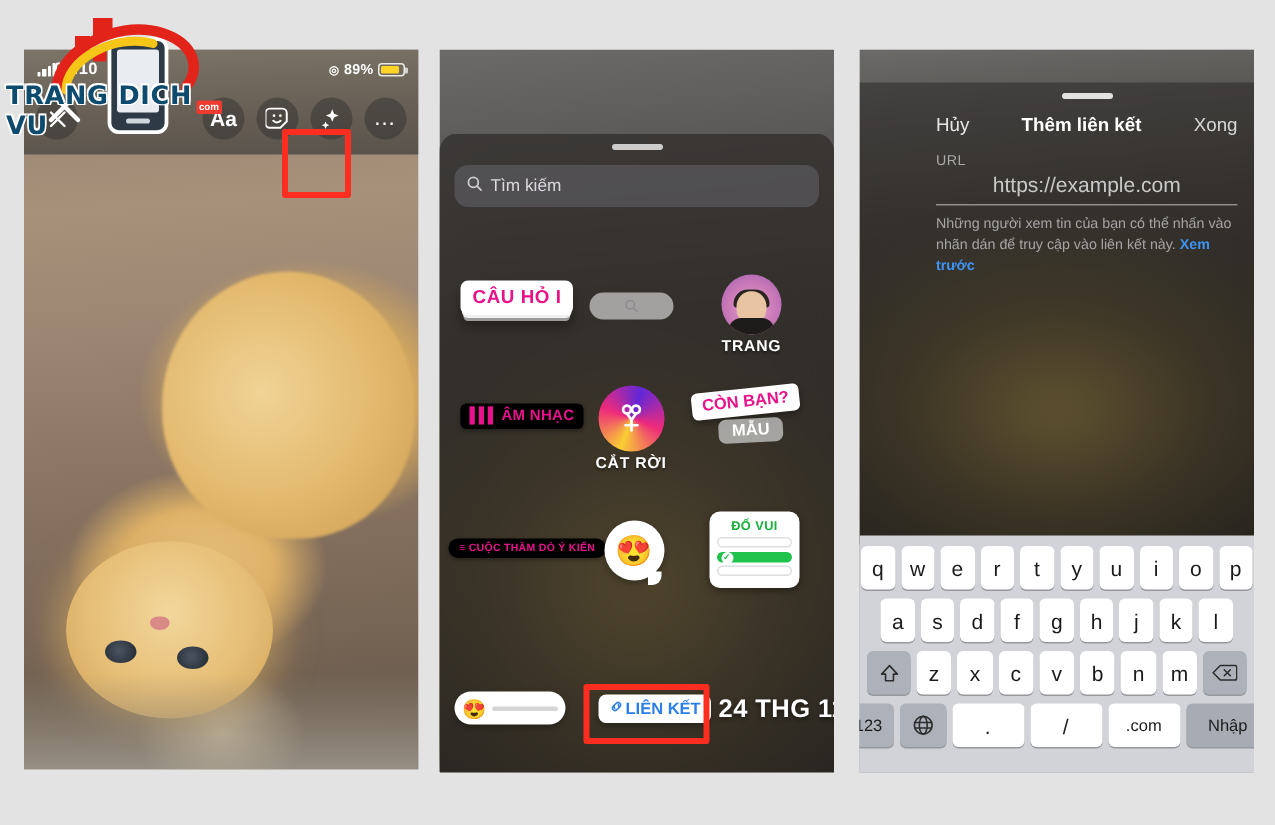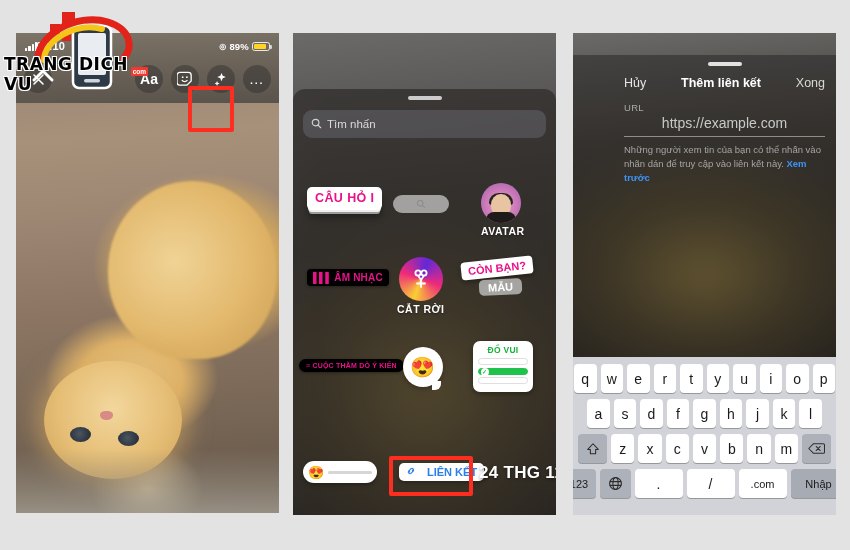--- a/index.html
+++ b/index.html
@@ -181,21 +181,21 @@
                       width: 9px; height: 9px; background: #fff; border-radius: 0 0 6px 0; }
 
   .sk-slider { width: 74px; height: 22px; border-radius: 11px; background: #fff;
                display: flex; align-items: center; padding: 0 5px; gap: 4px;
                box-shadow: 0 2px 4px rgba(0,0,0,.3); }
   .sk-slider .track { flex: 1; height: 3px; border-radius: 2px; background: #d6d6d6; }
   .sk-slider .emo { font-size: 13px; }
 
   .sk-link { background: #fff; border-radius: 5px; padding: 3px 7px;
              color: #2a7fe8; font-weight: 800; font-size: 11px; white-space: nowrap;
-             display: flex; align-items: center; gap: 11px; box-shadow: 0 2px 4px rgba(0,0,0,.3); }
+             display: flex; align-items: center; gap: 1px; box-shadow: 0 2px 4px rgba(0,0,0,.3); }
   #redbox2 { left: 96px; top: 275px; width: 84px; height: 40px; }
 
   .sk-date { color: #fff; font-weight: 800; font-size: 17px; letter-spacing: .3px;
              text-shadow: 0 1px 3px rgba(0,0,0,.5); white-space: nowrap; }
 
   
   #panel3 { left: 573px; top: 33px; width: 263px; height: 482px; background: #d0d2d5; }
   .p3-photo { position: absolute; left: 0; top: 0; right: 0; height: 330px;
     background: linear-gradient(175deg, #6b6a68 0%, #595754 14%, #47433c 32%, #3c382f 54%, #332f28 76%, #2a2720 100%); }
   .p3-photo .blur-warm {
@@ -238,21 +238,21 @@
   .key.globe { flex: 0 0 31px; background: #adb1ba; font-size: 14px; }
   .key.dot { flex: 0 0 48px; }
   .key.slash { flex: 0 0 48px; }
   .key.com { flex: 0 0 48px; font-size: 11px; }
   .key.enter { flex: 0 0 56px; background: #a7abb4; font-size: 11px; }
 
   
   #watermark { position: absolute; left: 4px; top: 2px; width: 150px; height: 96px; z-index: 40; }
   .wm-text { position: absolute; left: 0; bottom: 4px; width: 150px;
              font-family: "DejaVu Sans", sans-serif; font-weight: 800; font-size: 17px;
-             color: #000000; letter-spacing: .5px;
+             color: #0c4a6e; letter-spacing: .5px;
              text-shadow: -1px -1px 0 #fff, 1px -1px 0 #fff, -1px 1px 0 #fff, 1px 1px 0 #fff; }
   .wm-com { position: absolute; right: 6px; bottom: 22px; background: #ef3b2f; color: #fff;
             font-size: 6.5px; font-weight: 700; padding: 1px 2px; border-radius: 1px; }
 </style>
 </head>
 <body>
 
 <div id="root">
 
   <div class="panel" id="panel1">
@@ -328,21 +328,21 @@
     <div class="tray">
       <div class="grabber"></div>
 
       <div class="searchbar">
         <span>
           <svg width="11" height="11" viewBox="0 0 12 12">
               <circle cx="5" cy="5" r="3.6" stroke="#cfcfd4" stroke-width="1.3" fill="none"></circle>
               <path d="M7.7 7.7 L10.6 10.6" stroke="#cfcfd4" stroke-width="1.3" stroke-linecap="round"></path>
             </svg>
         </span>
-        <span>Tìm nhấn</span>
+        <span>Tìm kiếm</span>
       </div>
 
       <div class="sticker-grid">
 
         <div class="sticker" style="left:14px; top:6px;">
           <div class="sk-cauhoi">CÂU HỎ I</div>
         </div>
 
         <div class="sticker" style="left:100px; top:14px;">
           <div class="sk-searchpill">
@@ -352,21 +352,21 @@
               </svg>
           </div>
         </div>
 
         <div class="sticker" style="left:188px; top:2px;">
           <div class="sk-avatar">
             <span class="hair"></span>
               <span class="face"></span>
               <span class="body"></span>
           </div>
-          <div class="cap">AVATAR</div>
+          <div class="cap">TRANG</div>
         </div>
 
         <div class="sticker" style="left:14px; top:88px;">
           <div class="sk-white">
             <span class="sk-pink" style="letter-spacing:-1px;">▌▌▌</span>
             <span class="sk-pink">ÂM NHẠC</span>
           </div>
         </div>
 
         <div class="sticker" style="left:104px; top:76px;">

